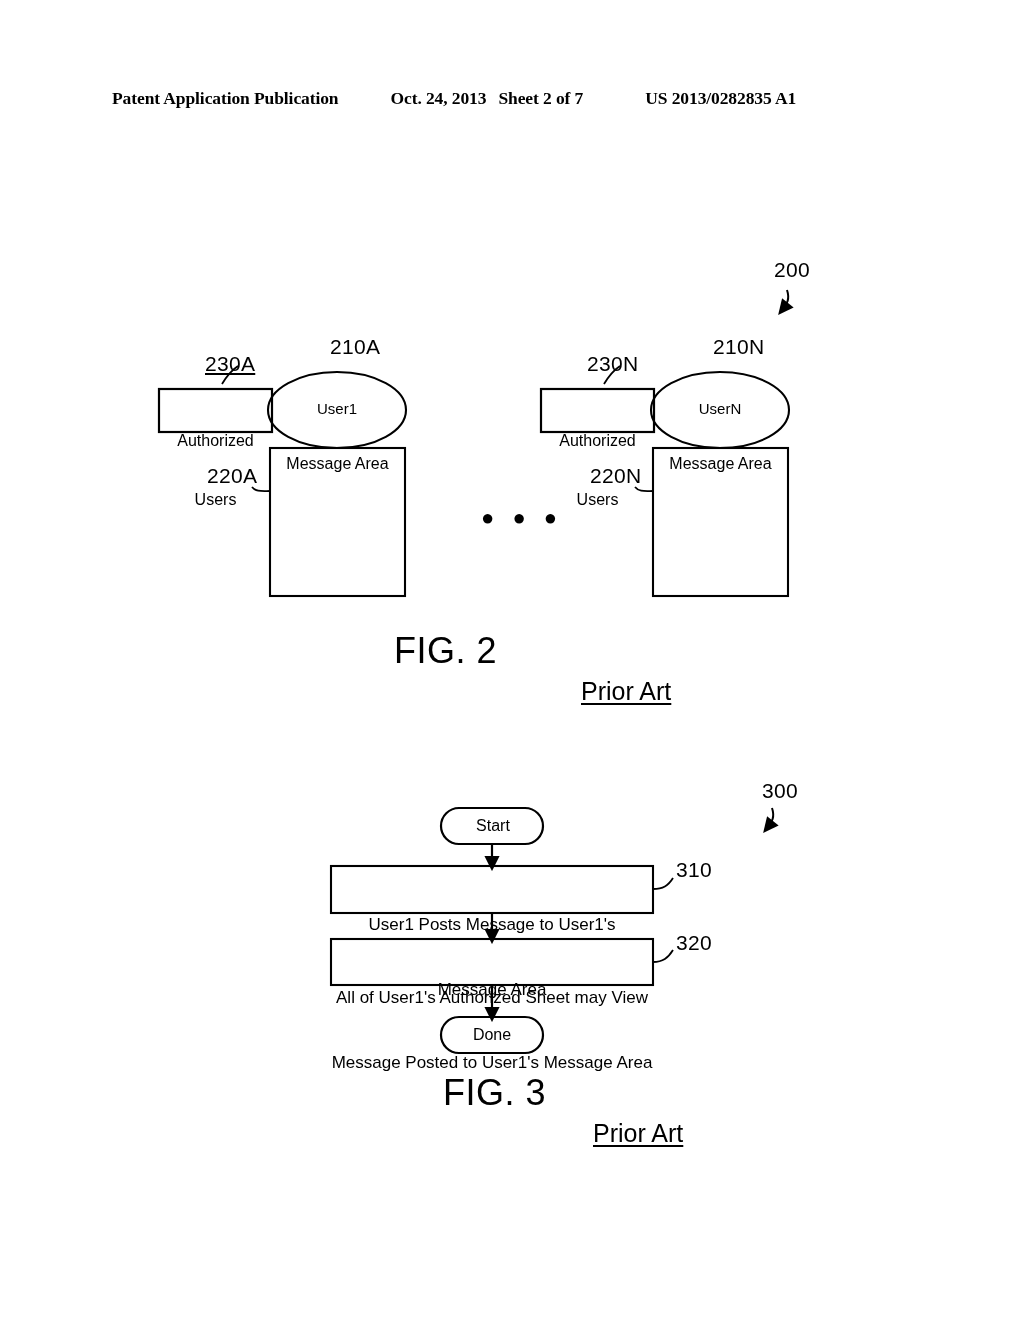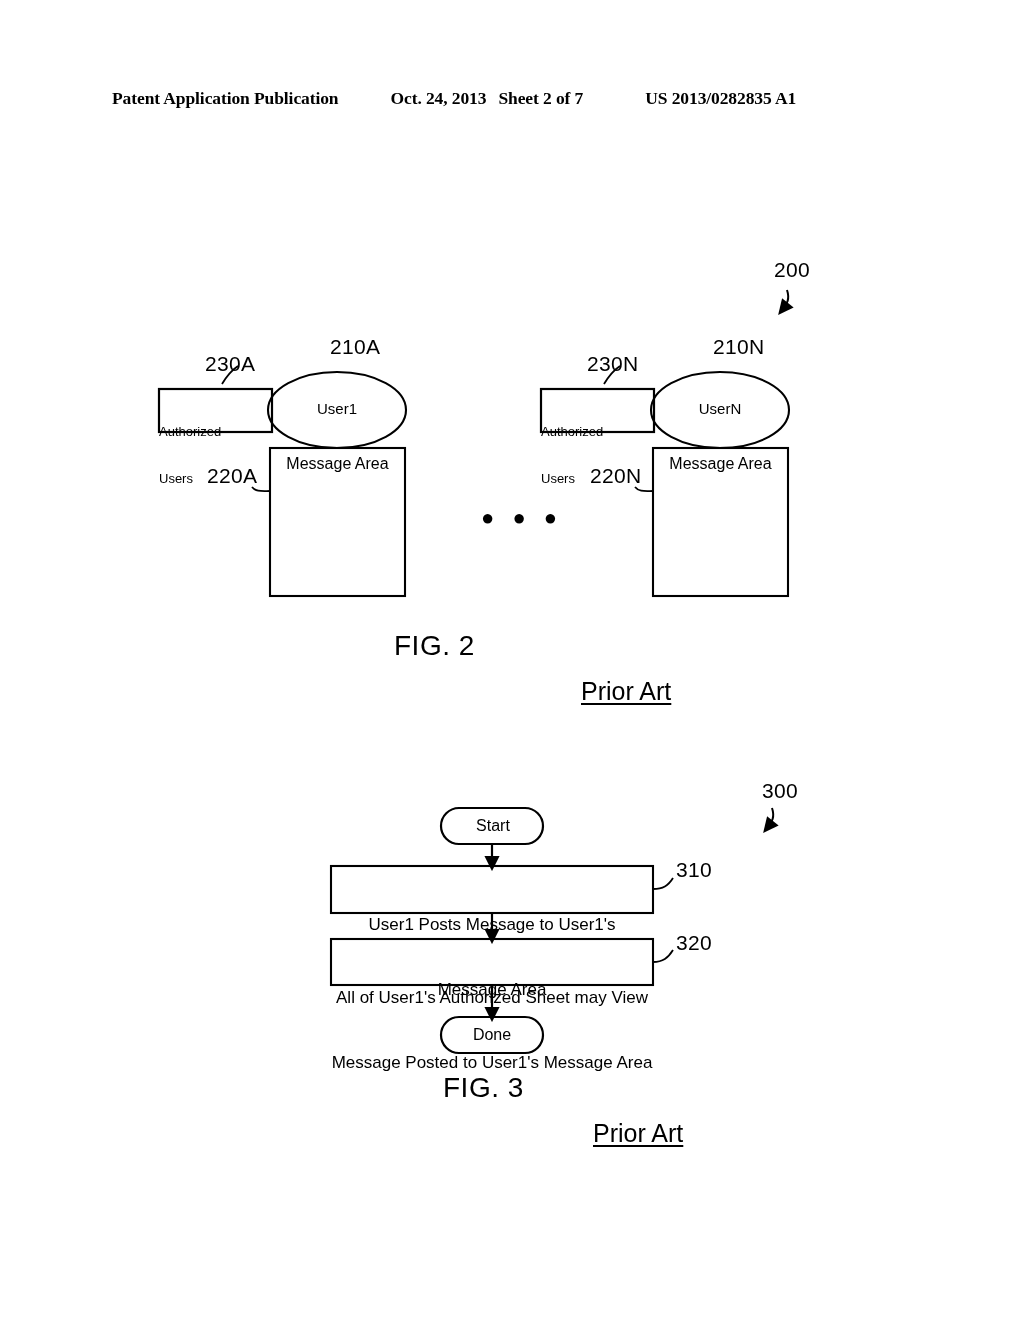--- a/index.html
+++ b/index.html
@@ -54,39 +54,39 @@
   }
   .ref-num {
     font-size: 21px;
     letter-spacing: 0.3px;
   }
   .node-label {
     font-size: 15px;
     text-align: center;
   }
   .box-label {
-    font-size: 13px;
-    text-align: left;
+    font-size: 16px;
+    text-align: center;
     line-height: 1.22;
   }
   .msg-label {
     font-size: 16px;
     text-align: center;
   }
   .flow-term-label {
     font-size: 16px;
     text-align: center;
   }
   .flow-box-label {
     font-size: 17px;
     text-align: center;
     line-height: 1.28;
   }
   .fig-caption {
-    font-size: 28px;
+    font-size: 36px;
     letter-spacing: 0.5px;
   }
   .prior-art {
     font-size: 25px;
     text-decoration: underline;
     text-underline-offset: 3px;
     margin-top: 40px;
   }
 </style>
 </head>
@@ -152,21 +152,21 @@
 
   </g>
 </svg>
 </div>
 
 <div>
 
   <div class="abs ref-num" style="left:774px; top:258px;">200</div>
 
   <div>
-    <div class="abs ref-num" style="left:205px; top:352px;">230A</div>
+    <div class="abs ref-num" style="left:205px; top:352px;text-decoration:underline;">230A</div>
     <div class="abs ref-num" style="left:330px; top:335px;">210A</div>
     <div class="abs ref-num" style="left:207px; top:464px;">220A</div>
 
     <div class="abs box-label" style="left:159px; top:392px; width:113px;">
       <div>Authorized</div>
       <div>Users</div>
     </div>
 
     <div class="abs node-label" style="left:268px; top:400px; width:138px;">User1</div>
 

